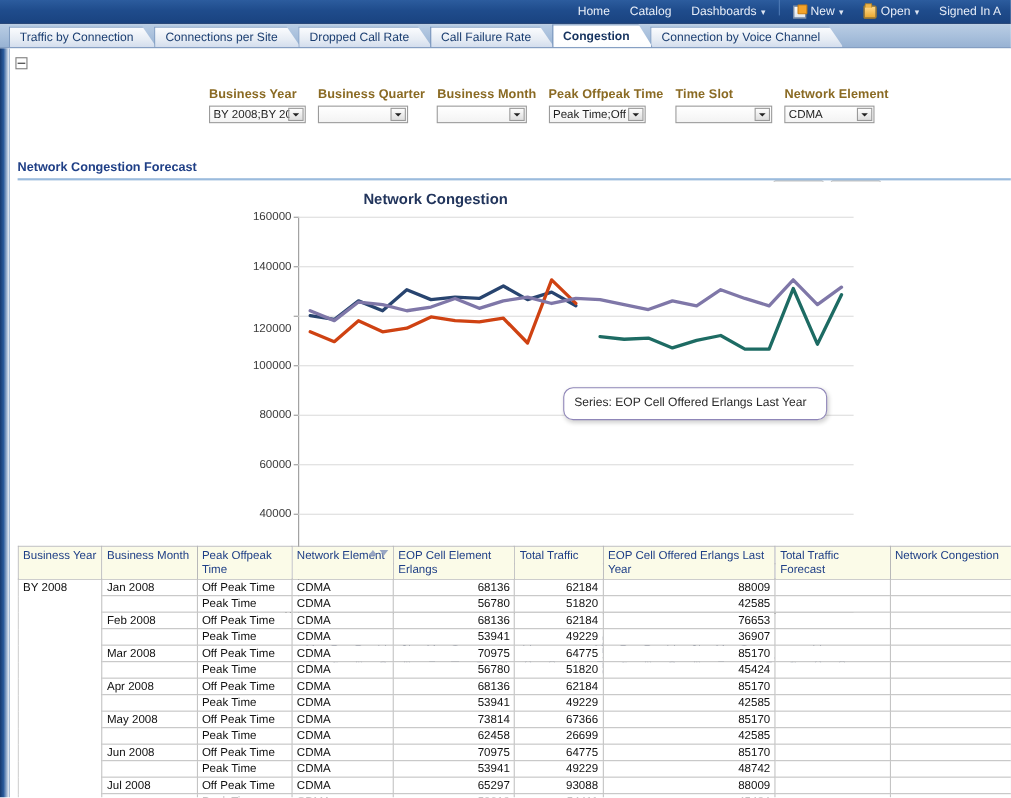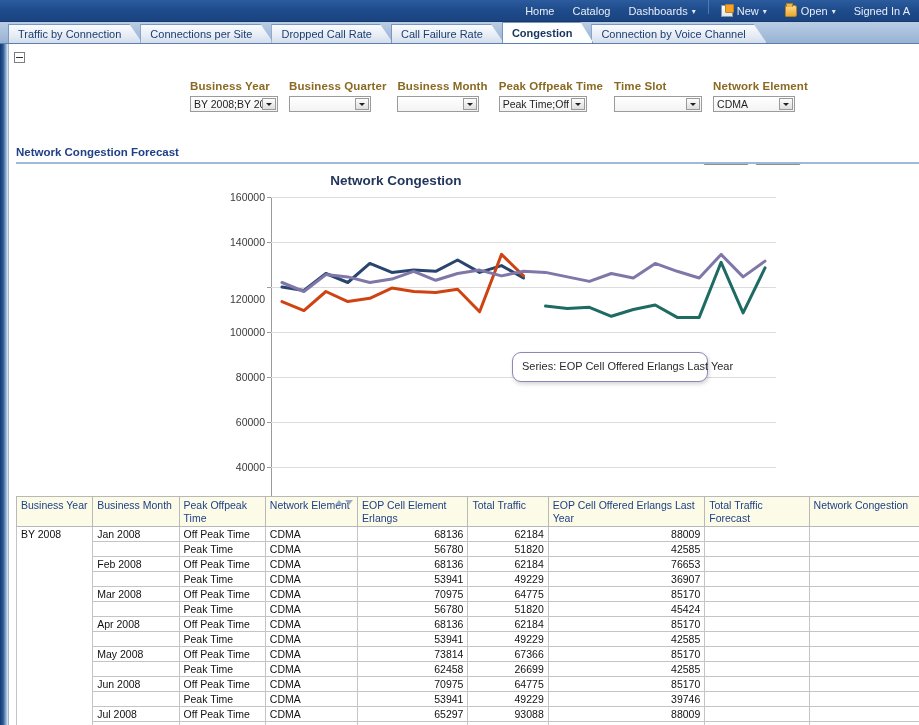--- a/index.html
+++ b/index.html
@@ -179,21 +179,21 @@
   .xtick {
     position: absolute; top: 366px;
     font-size: 10px; color: #4e5a78; white-space: nowrap;
     writing-mode: vertical-rl; transform: rotate(180deg);
     height: 50px; overflow: hidden;
   }
   .xtickmark { position: absolute; top: 361px; width: 1px; height: 4px; background: #9a9a9a; }
 
   
   .tooltip {
-    position: absolute; left: 496px; top: 187px; width: 196px;
+    position: absolute; left: 496px; top: 187px; width: 240px;
     background: #ffffff; border: 1.5px solid #8f86b8; border-radius: 9px;
     padding: 6px 9px 7px; z-index: 40;
     box-shadow: 1px 2px 4px rgba(0,0,0,.18);
   }
   .tooltip div { font-size: 11px; color: #2b2b2b; line-height: 1.33; white-space: nowrap; }
 
   
   .tablewrap {
     position: absolute; left: 7px; top: 452px; width: 904px; height: 273px;
     overflow: hidden;
@@ -589,21 +589,21 @@
               <td class="num">85170</td>
               <td class="num"></td>
               <td class="num"></td>
             </tr>
             <tr>
               <td></td>
               <td>Peak Time</td>
               <td>CDMA</td>
               <td class="num">53941</td>
               <td class="num">49229</td>
-              <td class="num">39746</td>
+              <td class="num">48742</td>
               <td class="num"></td>
               <td class="num"></td>
             </tr>
             <tr>
               <td>Jul 2008</td>
               <td>Off Peak Time</td>
               <td>CDMA</td>
               <td class="num">65297</td>
               <td class="num">93088</td>
               <td class="num">88009</td>

